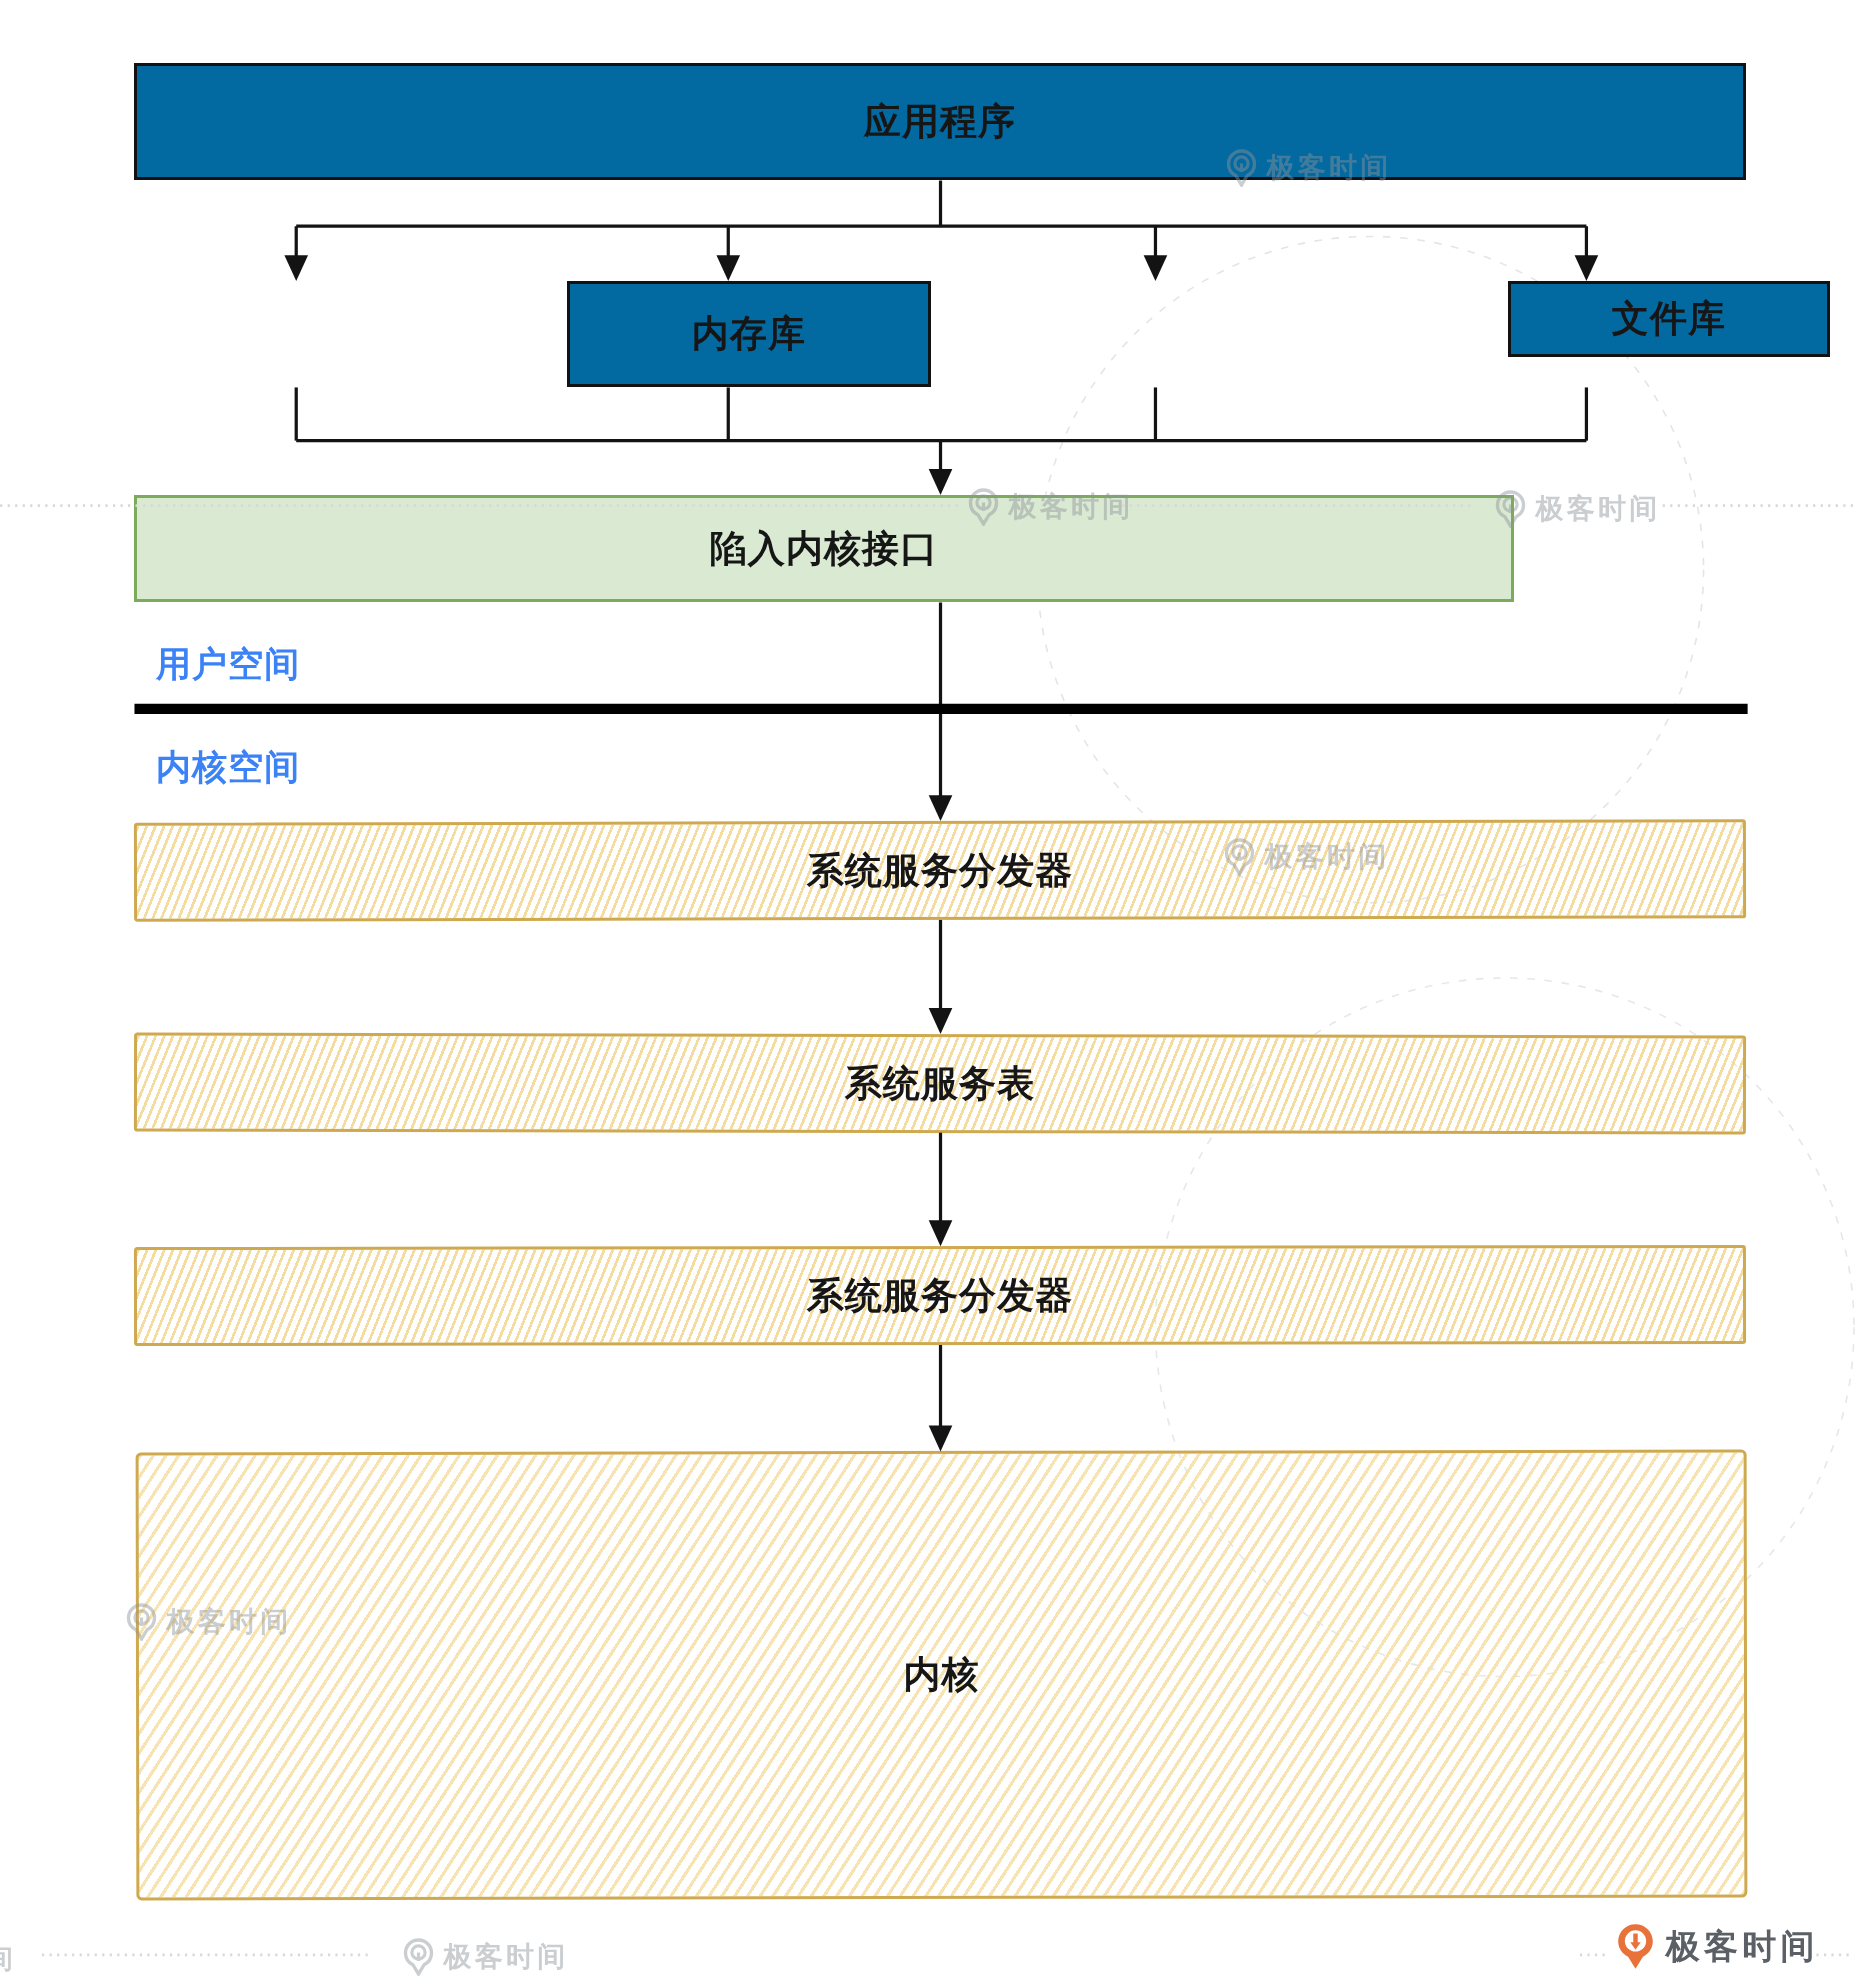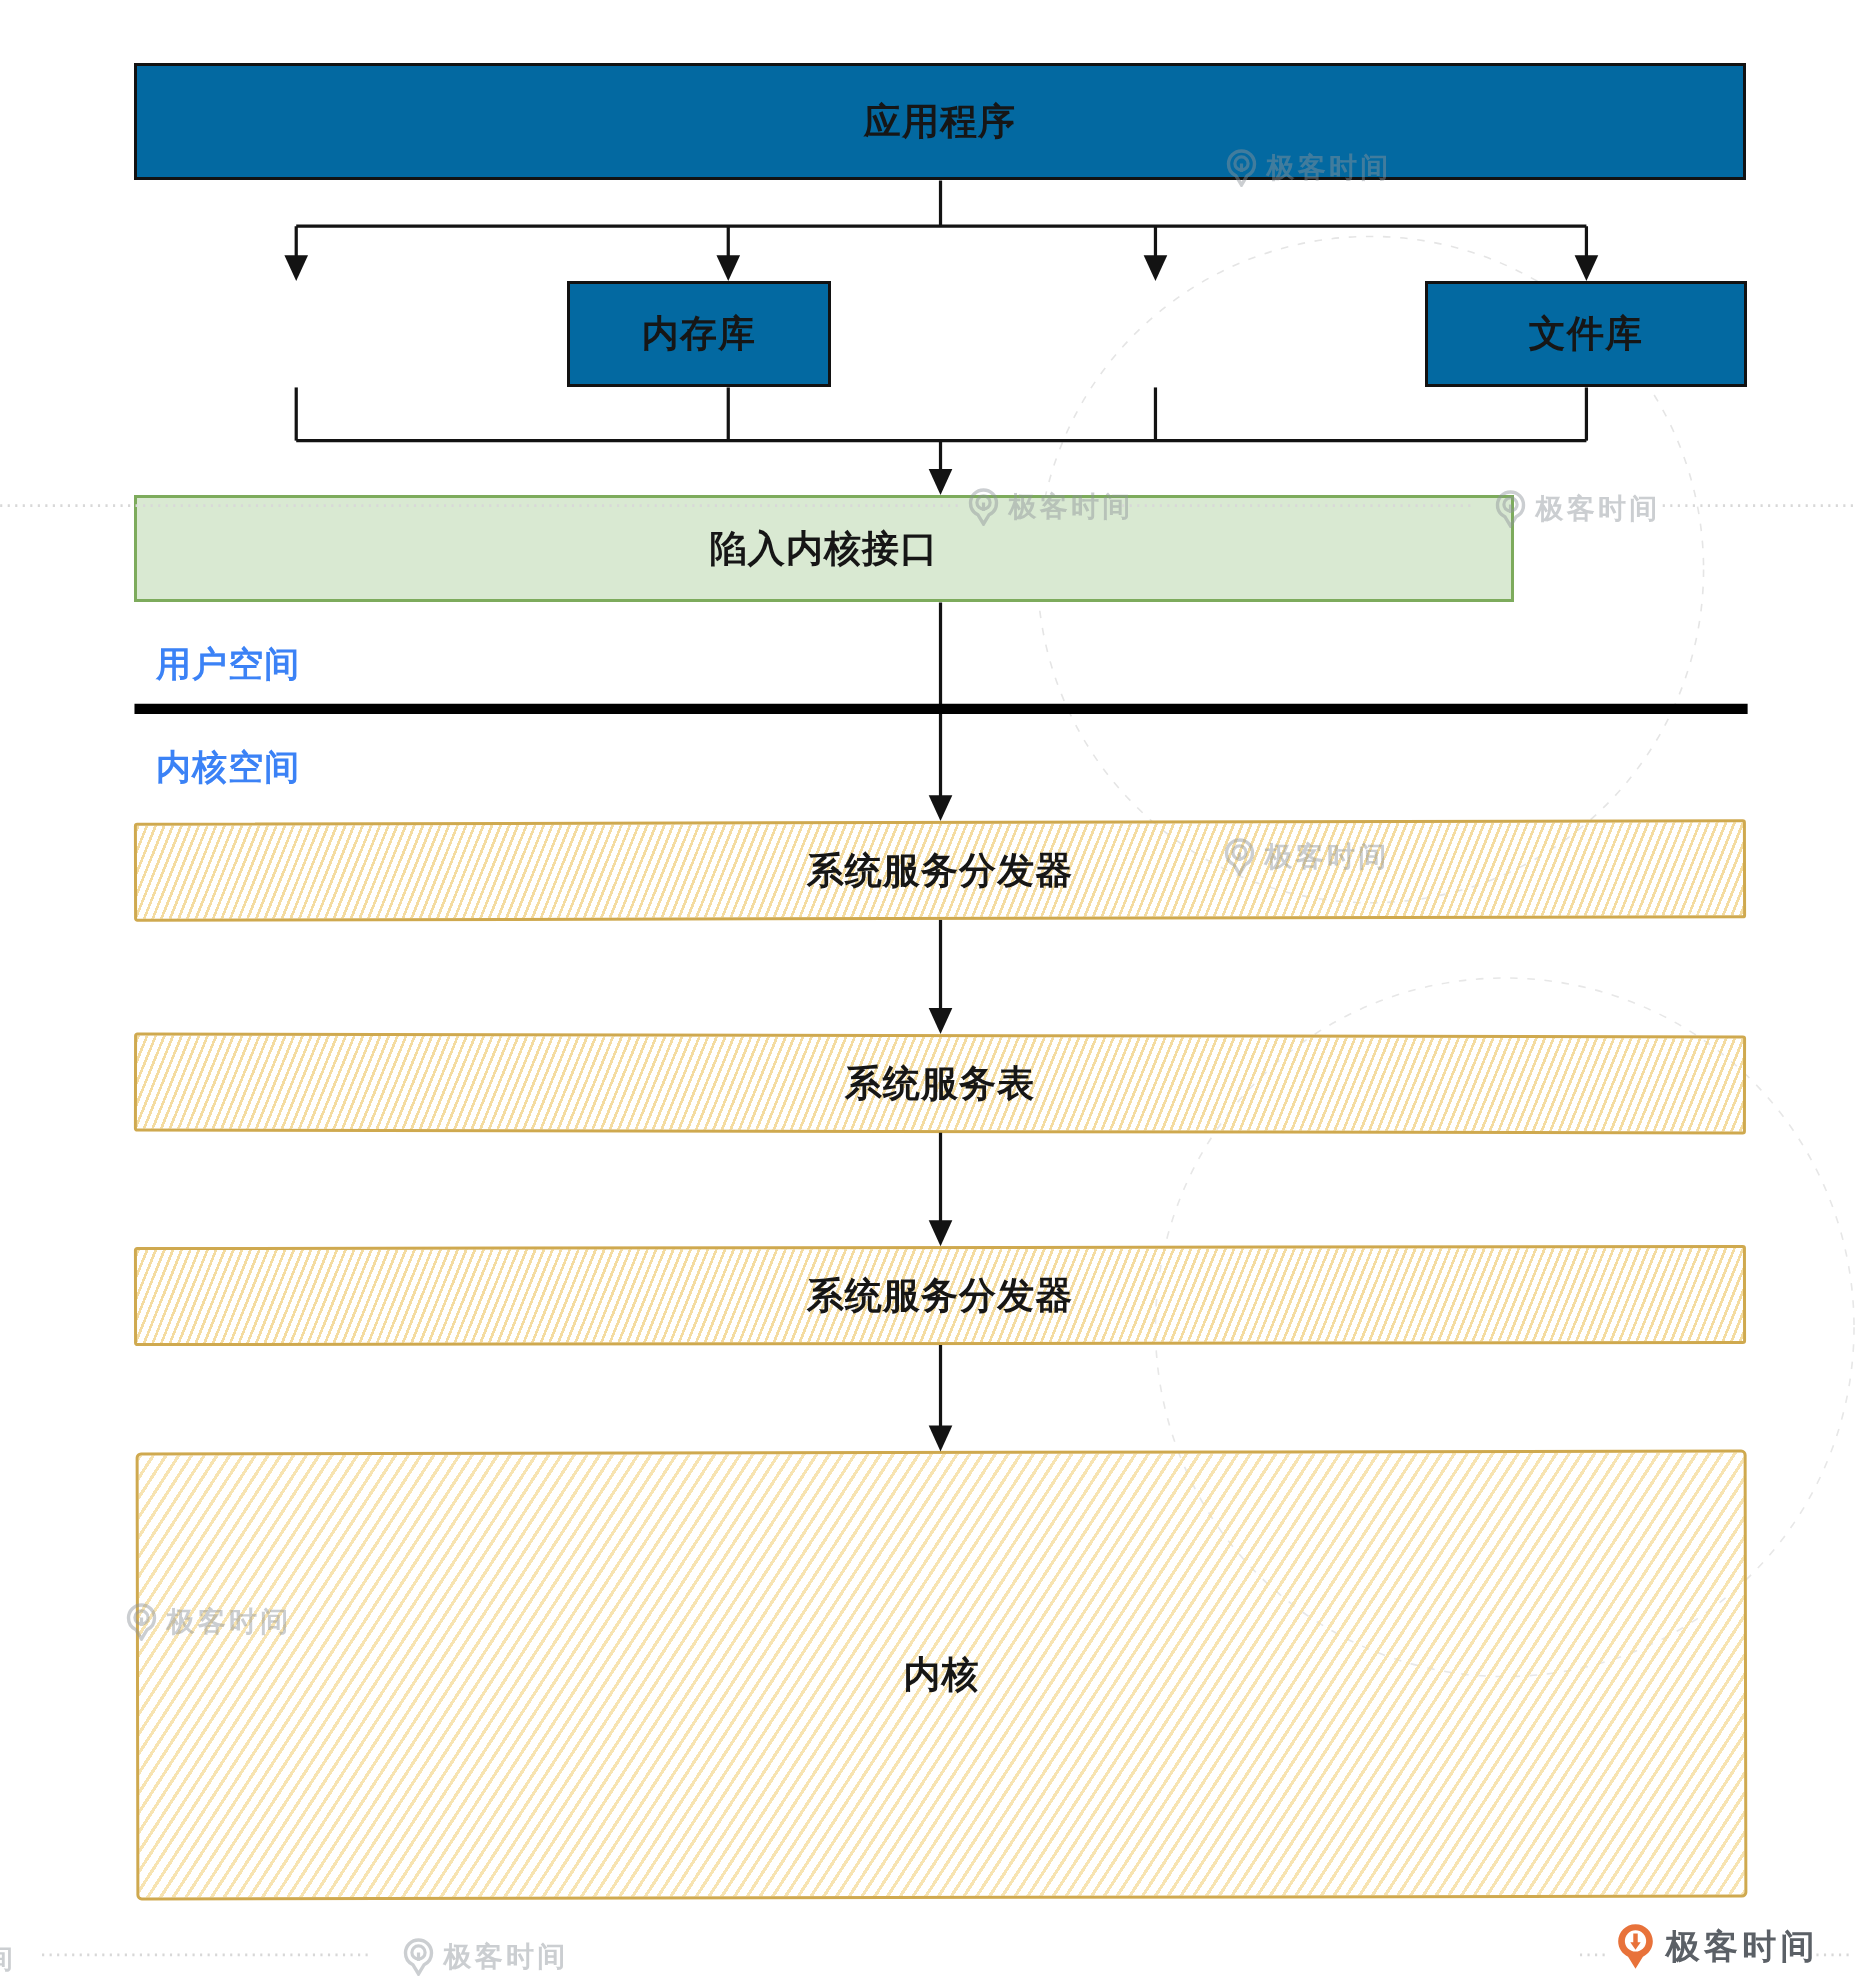--- a/index.html
+++ b/index.html
@@ -29,24 +29,24 @@
 
   <svg class="layer" width="1859" height="1985" style="z-index:0" viewBox="0 0 3459 3694">
     <circle cx="2550" cy="1060" r="620" fill="none" stroke="#e5e5e5" stroke-width="3" stroke-dasharray="14 18"></circle>
     <circle cx="2800" cy="2470" r="650" fill="none" stroke="#e7e7e7" stroke-width="3" stroke-dasharray="14 18"></circle>
   </svg>
 
   <div class="box blue" style="left:134px;top:63px;width:1612px;height:117px;z-index:1">
     <span class="lbl">应用程序</span>
   </div>
 
-  <div class="box blue" style="left:567px;top:281px;width:264px;height:106px;z-index:1">
+  <div class="box blue" style="left:567px;top:281px;width:364px;height:106px;z-index:1">
     <span class="lbl">内存库</span>
   </div>
-  <div class="box blue" style="left:1425px;top:281px;width:322px;height:106px;z-index:1">
+  <div class="box blue" style="left:1508px;top:281px;width:322px;height:76px;z-index:1">
     <span class="lbl">文件库</span>
   </div>
 
   <div class="box green" style="left:134px;top:495px;width:1380px;height:107px;z-index:1">
     <span class="lbl">陷入内核接口</span>
   </div>
 
   <div class="side-label" style="left:156px;top:641px">用户空间</div>
   <div class="side-label" style="left:156px;top:744px">内核空间</div>
 

